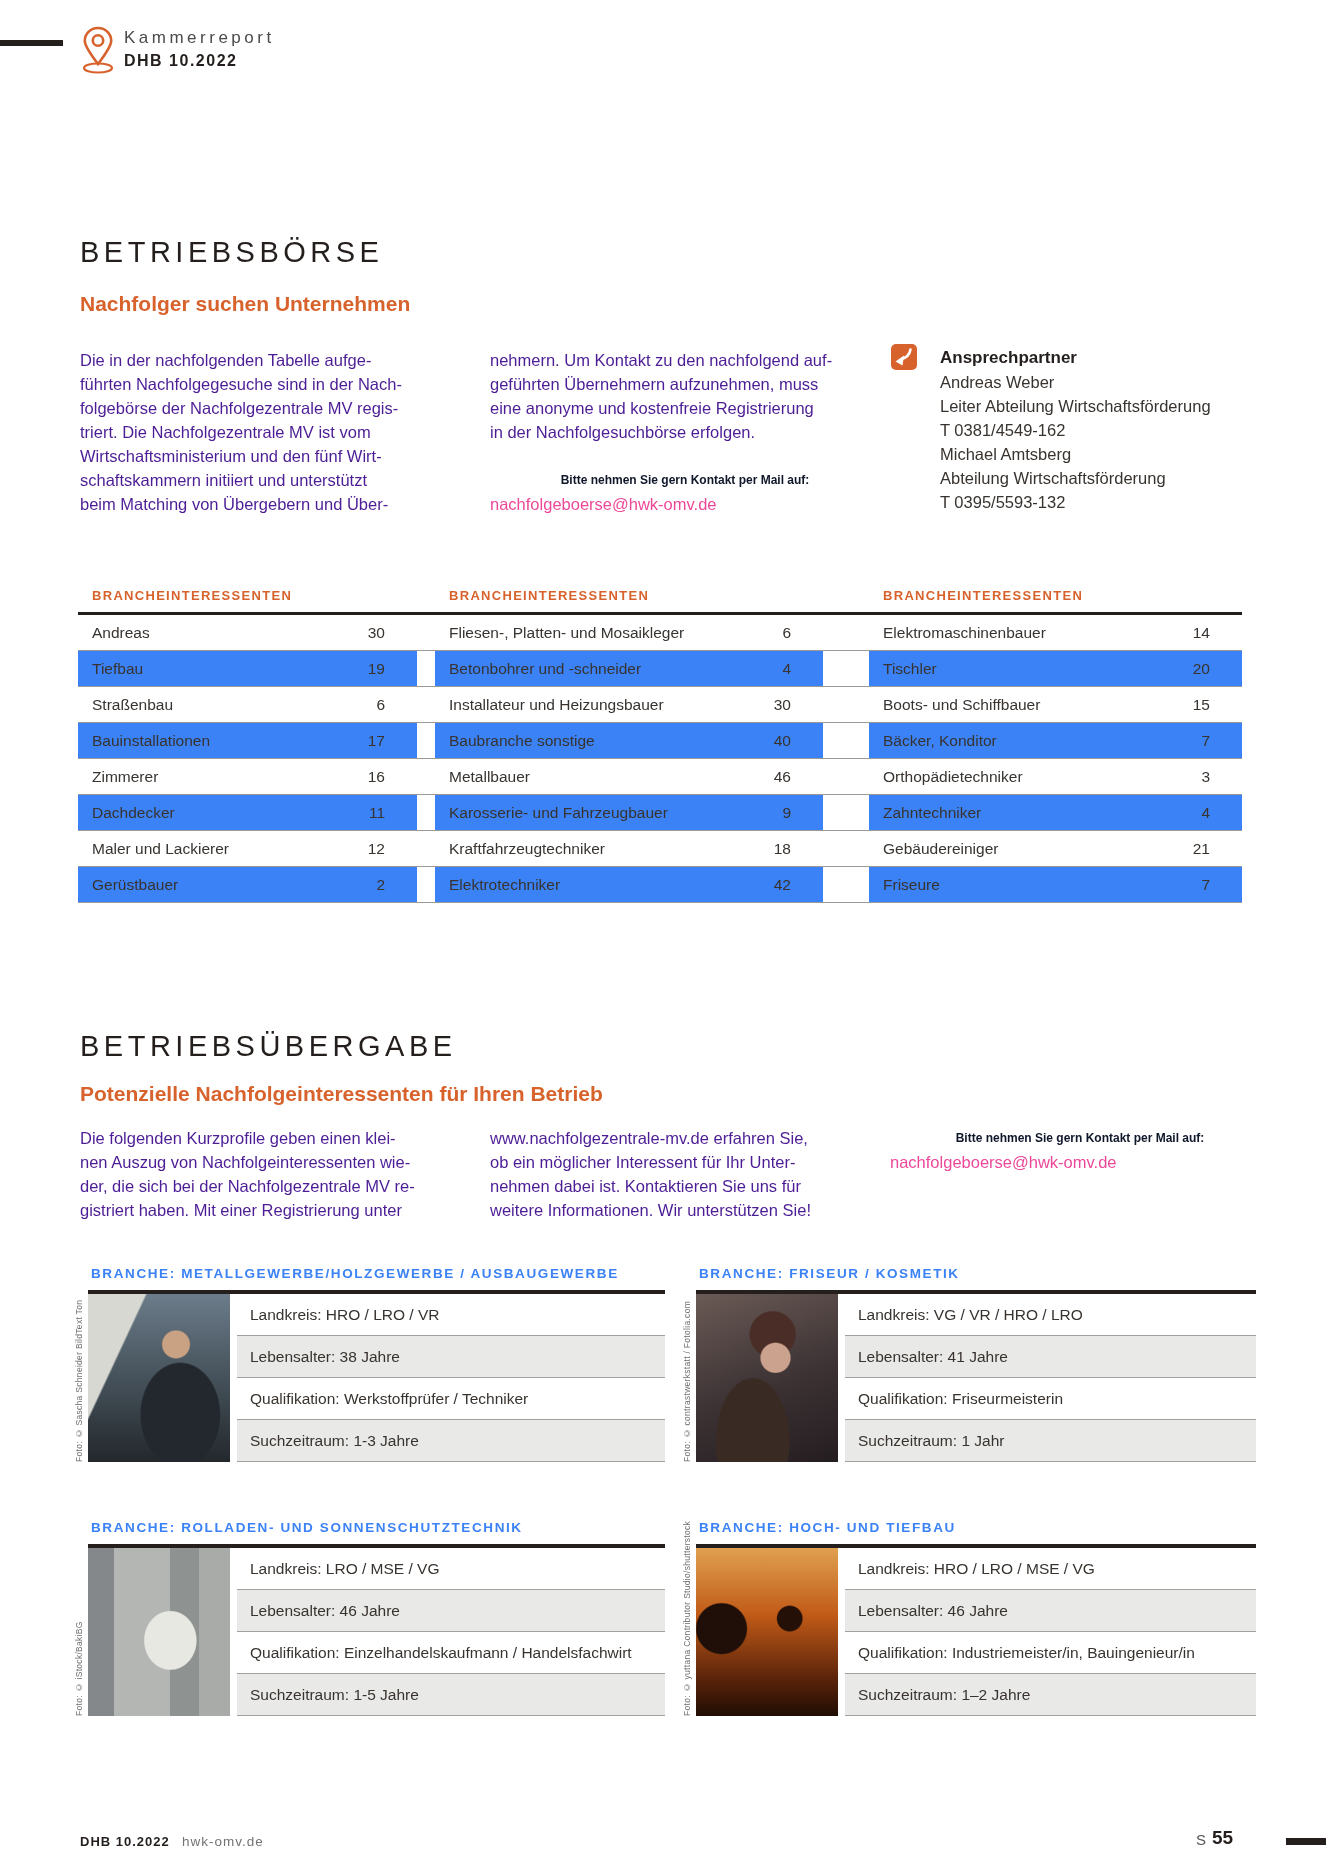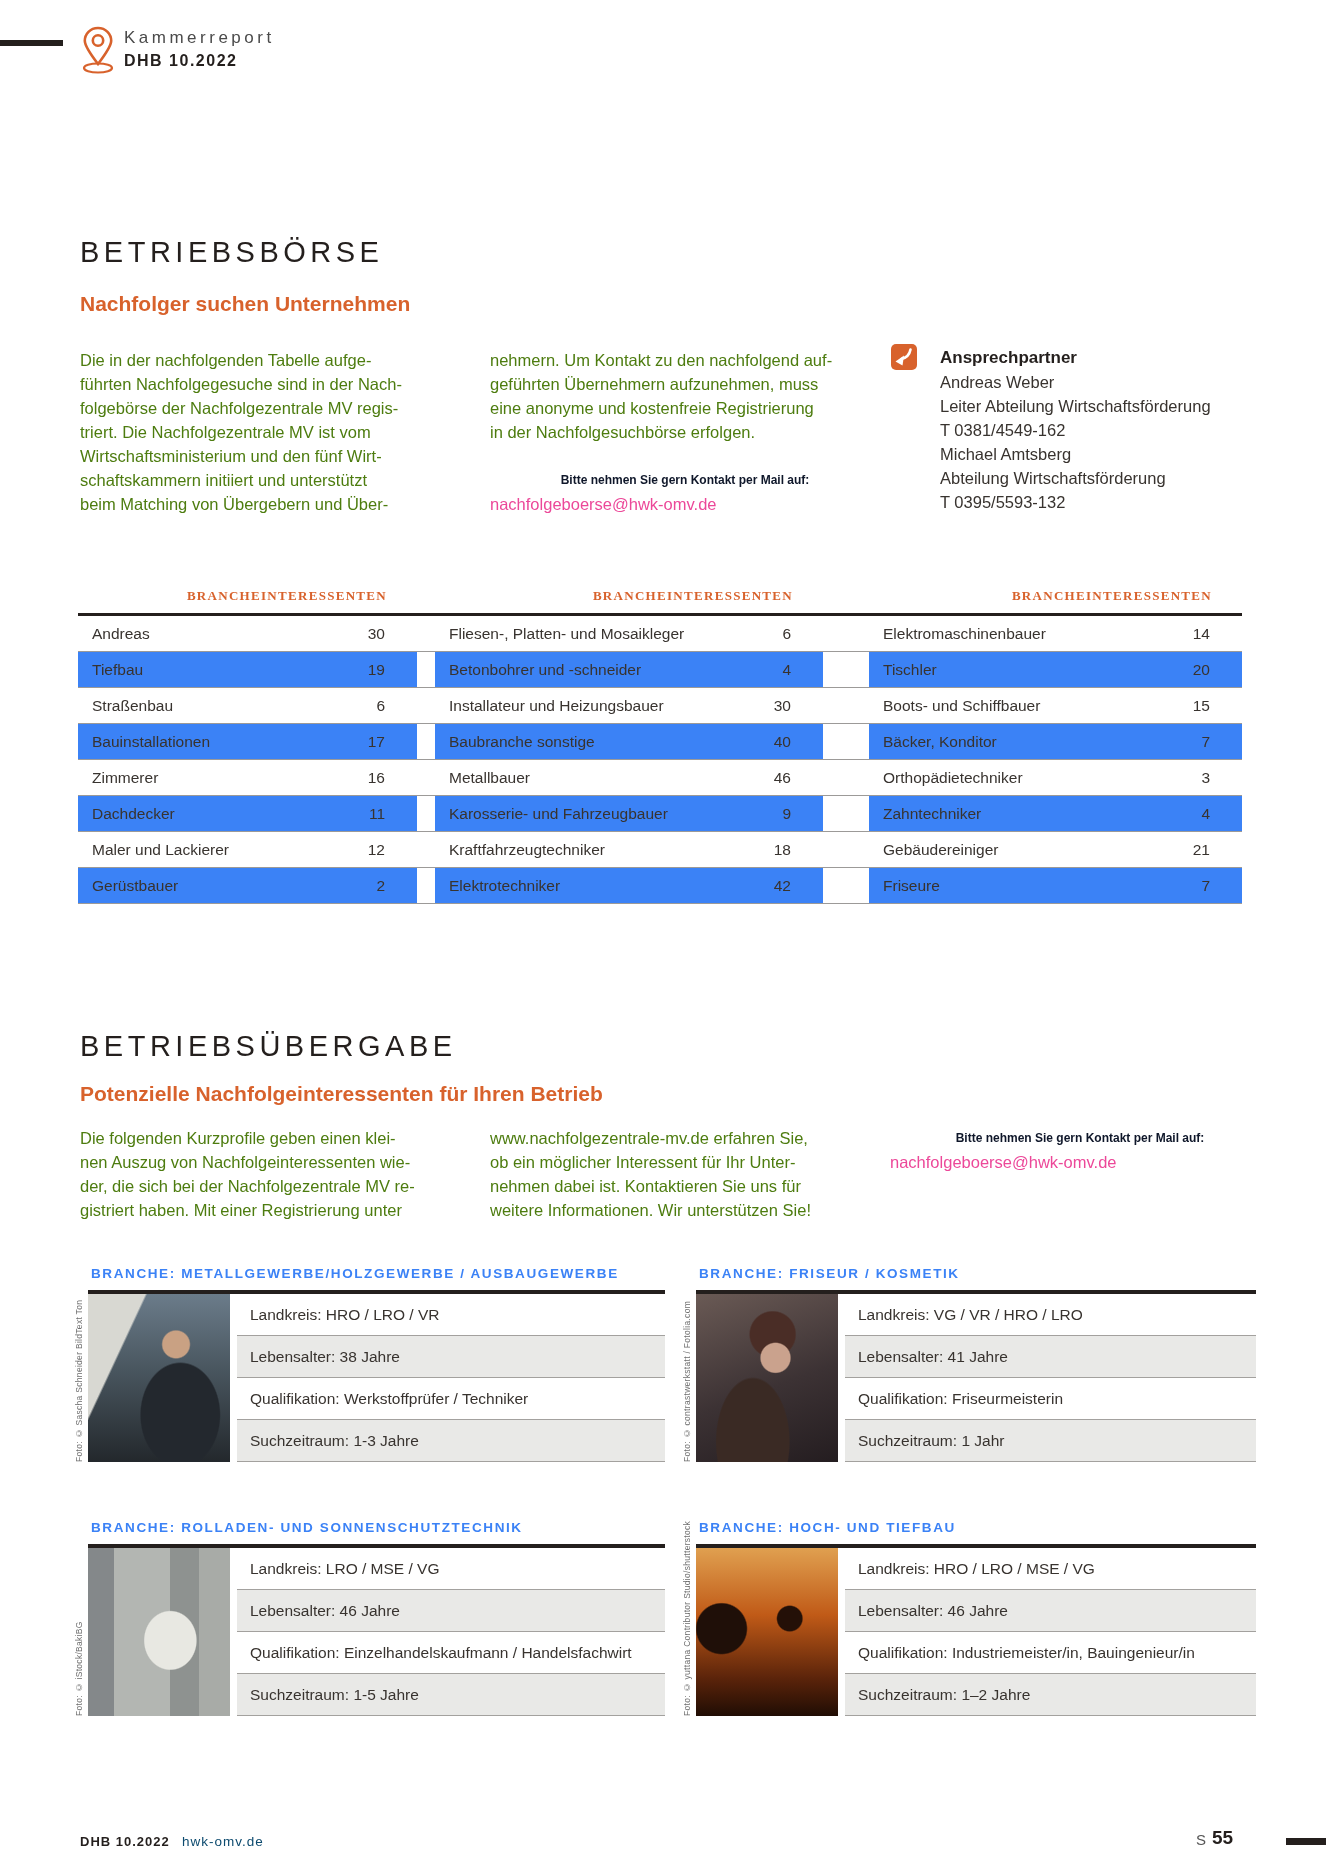--- a/index.html
+++ b/index.html
@@ -13,38 +13,38 @@
   .top-bar{left:0;top:40px;width:63px;height:6px;background:#241f1d;}
   .logo{left:80px;top:24px;width:36px;height:52px;}
   .mag-name{left:124px;top:28px;font-size:17px;letter-spacing:3.5px;color:#4a4a4a;}
   .mag-issue{left:124px;top:52px;font-size:16px;font-weight:bold;letter-spacing:1.5px;color:#241f1d;}
 
   
   .h-main{font-size:29px;font-weight:normal;letter-spacing:4.5px;color:#241f1d;}
   .h-sub{font-size:21px;font-weight:bold;color:#d8622c;}
 
   
-  .bodytext{font-size:16.5px;line-height:24px;color:#4d7c0f;white-space:pre-line;}
+  .bodytext{font-size:16.5px;line-height:24px;color:#4c1d95;white-space:pre-line;}
   .cta-bold{font-size:12px;line-height:24px;font-weight:bold;color:#0f172a;white-space:nowrap;text-align:center;}
   .cta-mail{font-size:16.5px;line-height:24px;color:#ec4899;}
 
   
   .contact-icon{left:891px;top:344px;width:26px;height:26px;}
   .contact{left:940px;top:346px;}
   .contact-heading{font-size:17px;line-height:24px;font-weight:bold;color:#241f1d;}
   .contact-line{font-size:16.5px;line-height:24px;color:#38332f;}
 
   
   .btable{left:78px;top:588px;width:1164px;}
   .thead{display:flex;padding-bottom:9px;border-bottom:3px solid #241f1d;}
   .trow{display:flex;height:35px;border-bottom:1px solid #9c9a98;}
   .gc1{width:339px;}
   .gc2{width:388px;margin-left:18px;}
   .gc3{width:373px;margin-left:46px;}
-  .hcell{display:flex;justify-content:flex-end;align-items:flex-end;font-family:Liberation Serif, serif;}
+  .hcell{display:flex;justify-content:flex-start;align-items:flex-end;}
   .hb,.hi{font-size:13px;font-weight:bold;color:#d8622c;letter-spacing:1.3px;white-space:nowrap;}
   .hb{padding-left:14px;}
   .hi{margin-right:30px;}
   .tcell{display:flex;align-items:center;height:100%;}
   .trow.alt .tcell{background:#3b82f6;}
   .branche{flex:1;padding-left:14px;font-size:15.5px;white-space:nowrap;}
   .count{width:112px;text-align:right;margin-right:32px;font-size:15.5px;}
 
   
   .card{position:absolute;}
@@ -73,21 +73,21 @@
     radial-gradient(ellipse at 58% 55%, #e8e8e2 0 22%, rgba(0,0,0,0) 23%),
     linear-gradient(90deg,#84888a 0 18%,#b3b6b2 18% 58%,#8e9290 58% 78%,#a8aba7 78% 100%),
     linear-gradient(180deg,#c5c8c4,#7e8280);}
   .photo-3{background:
     radial-gradient(circle at 18% 48%, #1f0f08 0 17%, rgba(0,0,0,0) 18%),
     radial-gradient(circle at 66% 42%, #241007 0 9%, rgba(0,0,0,0) 10%),
     linear-gradient(180deg,#e0a050 0%,#c05a17 40%,#5a230a 78%,#200d04 100%);}
 
   
   .footer-issue{left:80px;top:1834px;font-size:13px;font-weight:bold;letter-spacing:1px;color:#241f1d;}
-  .footer-site{left:182px;top:1834px;font-size:13.5px;letter-spacing:1px;color:#0c4a6e;text-align:right;}
+  .footer-site{left:182px;top:1834px;font-size:13.5px;letter-spacing:1px;color:#737373;text-align:right;}
   .footer-s{left:1196px;top:1831px;font-size:15px;color:#555;}
   .footer-page{left:1212px;top:1827px;font-size:19px;font-weight:bold;color:#241f1d;}
   .footer-bar{left:1286px;top:1838px;width:40px;height:7px;background:#241f1d;}
 </style>
 </head>
 <body>
 
 <div class="abs top-bar"></div>
 <div class="abs logo">
   <svg width="36" height="52" viewBox="0 0 36 52">

